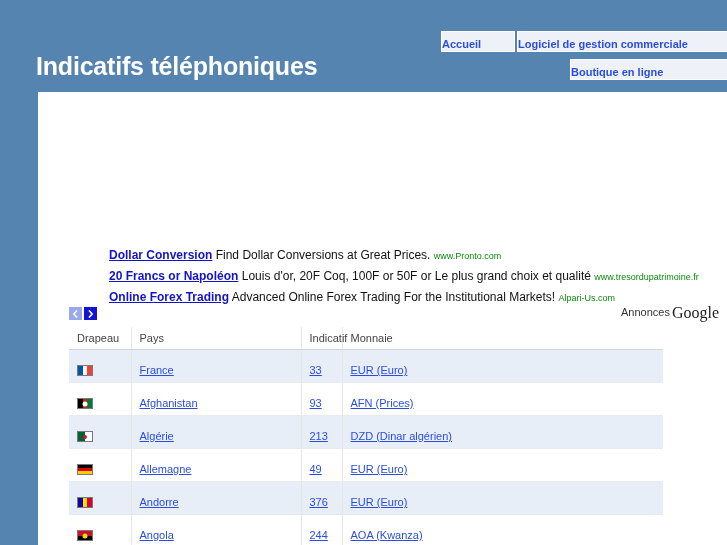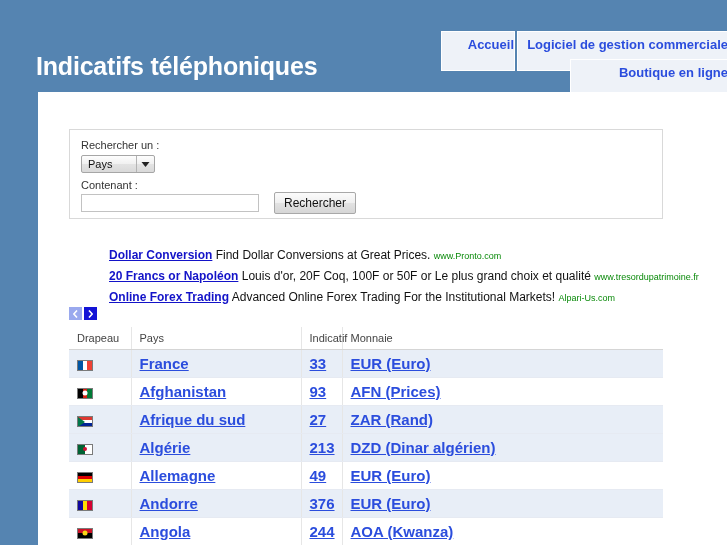--- a/index.html
+++ b/index.html
@@ -51,25 +51,25 @@
     left: 441px;
     top: 31px;
     width: 286px;
     height: 58px;
   }
   .tab {
     position: absolute;
     background: #eef2f8;
     border: 1px solid #ffffff;
     color: #2b4ddd;
-    font-size: 13px;
+    font-size: 11px;
     font-weight: bold;
-    text-align: right;
+    text-align: left;
     line-height: 25px;
-    height: 40px;
+    height: 21px;
     box-sizing: border-box;
     white-space: nowrap;
     overflow: hidden;
     cursor: pointer;
   }
   .tab-accueil {
     left: 0;
     top: 0;
     width: 74px;
   }
@@ -257,28 +257,27 @@
     font-size: 11px;
     color: #444;
     padding: 5px 0 5px 8px;
     border-bottom: 1px solid #d5d5d5;
     border-right: 1px solid #e6e6e6;
     background: #ffffff;
     white-space: nowrap;
   }
   table.codes th:last-child { border-right: none; margin-left: 32px; }
   table.codes td {
-    font-size: 15px;
-    padding: 5px 0 5px 8px;
+    font-size: 11px;
+    padding: 13px 0 5px 8px;
     border-bottom: 1px solid #e6eaf2;
     border-right: 1px solid #e6e6e6;
     height: 14px;
     white-space: nowrap;
     overflow: hidden;
-    font-weight: bold;
   }
   table.codes td:last-child { border-right: none; }
   table.codes tr.odd td { background: #e8eef7; }
   table.codes tr.even td { background: #ffffff; }
   .cell-link {
     color: #2b4ddd;
     text-decoration: underline;
     cursor: pointer;
   }
   .col-flag { width: 62px; }
@@ -342,37 +341,20 @@
 
     <div class="nav">
       <div class="tab tab-accueil">Accueil</div>
       <div class="tab tab-logiciel">Logiciel de gestion commerciale</div>
       <div class="tab tab-boutique">Boutique en ligne</div>
     </div>
   </div>
 
   <div class="content">
 
-    <div class="search-box">
-      <div class="field-label label-rechercher-un">Rechercher un :</div>
-
-      <div class="select-wrap">
-        <div class="select-value">Pays</div>
-        <div class="select-arrow-btn">
-          <svg width="9" height="7" viewBox="0 0 9 7">
-              <polygon points="0.5,1 8.5,1 4.5,6" fill="#222"></polygon>
-            </svg>
-        </div>
-      </div>
-
-      <div class="field-label label-contenant">Contenant :</div>
-
-      <input class="text-input" type="text" value="" placeholder="" style="">
-      <button class="search-btn">Rechercher</button>
-    </div>
 
     <div class="ads">
       <div class="ad-line">
         <span class="ad-title">Dollar Conversion</span>
         <span class="ad-desc">Find Dollar Conversions at Great Prices.</span>
         <span class="ad-url">www.Pronto.com</span>
       </div>
       <div class="ad-line">
         <span class="ad-title">20 Francs or Napoléon</span>
         <span class="ad-desc">Louis d'or, 20F Coq, 100F or 50F or Le plus grand choix et qualité</span>
@@ -391,20 +373,23 @@
             <polyline points="4,0.5 0.8,4 4,7.5" fill="none" stroke="#ffffff" stroke-width="1.6"></polyline>
           </svg>
       </div>
       <div class="arrow-btn arrow-next">
         <svg width="5" height="8" viewBox="0 0 5 8">
             <polyline points="1,0.5 4.2,4 1,7.5" fill="none" stroke="#ffffff" stroke-width="1.6"></polyline>
           </svg>
       </div>
     </div>
 
+    <div class="annonces">
+      <span>Annonces</span><span class="g-word">Google</span>
+    </div>
 
     <div class="table-wrap">
       <table class="codes">
         <colgroup>
           <col class="col-flag">
             <col class="col-pays">
             <col class="col-ind">
             <col class="col-mon">
         </colgroup>
         <thead>
@@ -427,28 +412,20 @@
           <tr class="even">
             <td>
               <span class="flag fl-v"><i style="background:#000000"></i><i style="background:#d32011"></i><i style="background:#007a36"></i><span class="emblem" style="background:#ffffff"></span></span>
             </td>
             <td><span class="cell-link">Afghanistan</span></td>
             <td><span class="cell-link">93</span></td>
             <td><span class="cell-link">AFN (Prices)</span></td>
           </tr>
           <tr class="odd">
             <td>
-              <span class="flag fl-h"><i style="background:#de3831"></i><i style="background:#ffffff"></i><i style="background:#002395"></i><span class="za-wedge"></span></span>
-            </td>
-            <td><span class="cell-link">Afrique du sud</span></td>
-            <td><span class="cell-link">27</span></td>
-            <td><span class="cell-link">ZAR (Rand)</span></td>
-          </tr>
-          <tr class="odd">
-            <td>
               <span class="flag fl-half"><i style="background:#006233"></i><i style="background:#ffffff"></i><span class="emblem" style="background:#d21034;width:4px;height:4px"></span></span>
             </td>
             <td><span class="cell-link">Algérie</span></td>
             <td><span class="cell-link">213</span></td>
             <td><span class="cell-link">DZD (Dinar algérien)</span></td>
           </tr>
           <tr class="even">
             <td>
               <span class="flag fl-h"><i style="background:#000000"></i><i style="background:#dd0000"></i><i style="background:#ffce00"></i></span>
             </td>

